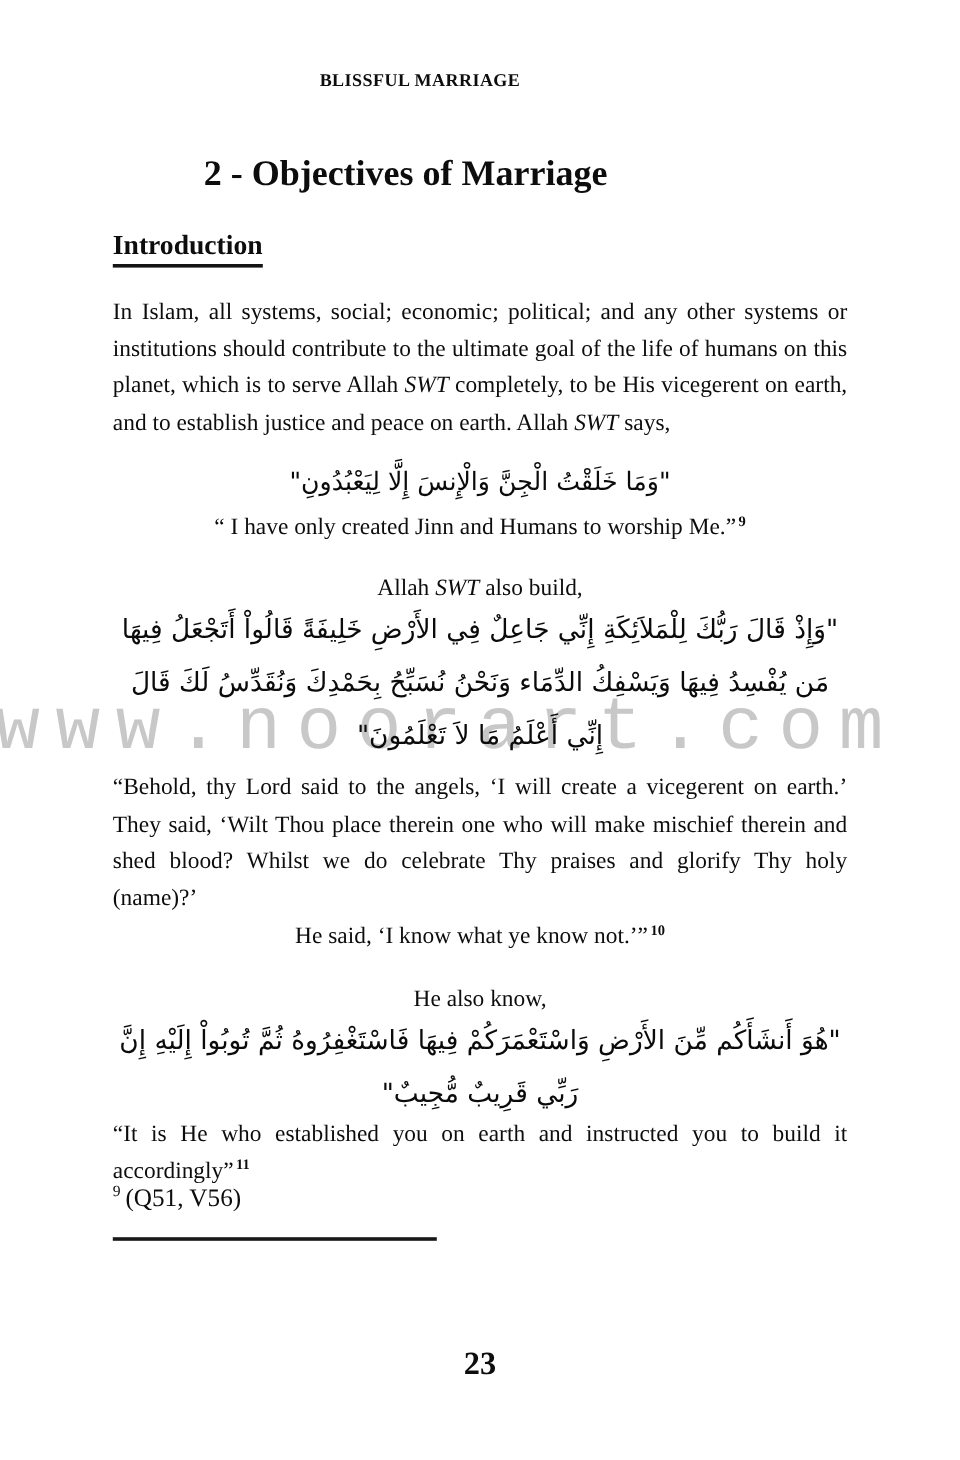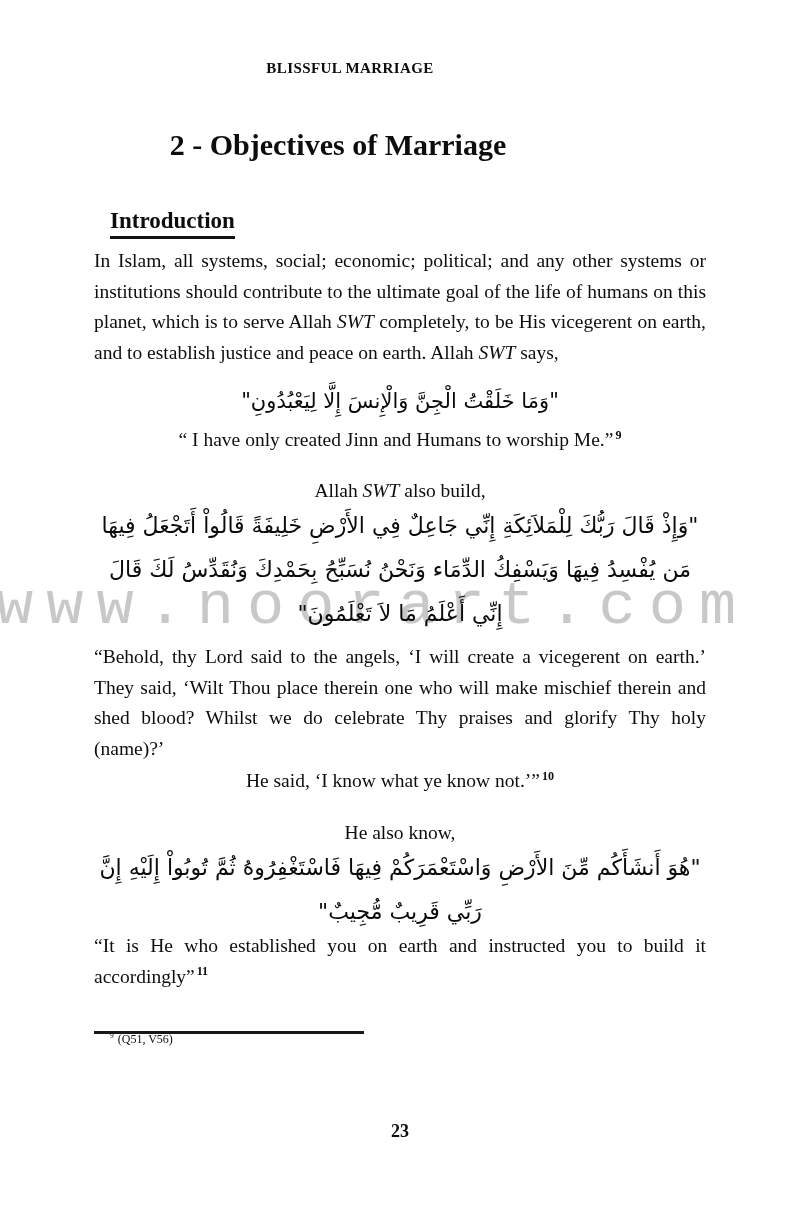--- a/index.html
+++ b/index.html
@@ -38,21 +38,21 @@
   .chapter-title {
     top: 128px; left: 0; width: 676px;
     margin: 0;
     text-align: center;
     font-weight: bold;
     font-size: 30px;
   }
 
   .section-heading {
     top: 192px; left: 94px;
-    margin: 16px;
+    margin: 0;
     font-weight: bold;
     font-size: 23px;
     border-bottom: 3px solid #141414;
     padding-bottom: 2px;
     display: inline-block;
   }
 
   .body-para {
     left: 94px; width: 612px;
     margin: 0;
@@ -89,30 +89,29 @@
     font-weight: bold;
   }
   .fn-sup { font-weight: normal; margin-right: 4px; margin-left: 0; }
 
   .footnote-rule {
     top: 1031px; left: 94px;
     width: 270px; height: 3px;
     background: #181818;
   }
   .footnotes {
-    top: 1028px; left: 94px; width: 612px;
-    font-size: 12px;
+    top: 987px; left: 94px; width: 612px;
+    font-size: 21px;
     line-height: 22.5px;
-    margin-left: 16px;
   }
   .page-number {
     top: 1121px; left: 0; width: 800px;
     text-align: center;
     font-weight: bold;
-    font-size: 18px;
+    font-size: 27px;
   }
   i { font-style: italic; }
 </style>
 </head>
 <body>
 
 <div>
 
   <div class="watermark">www.noorart.com</div>
 

